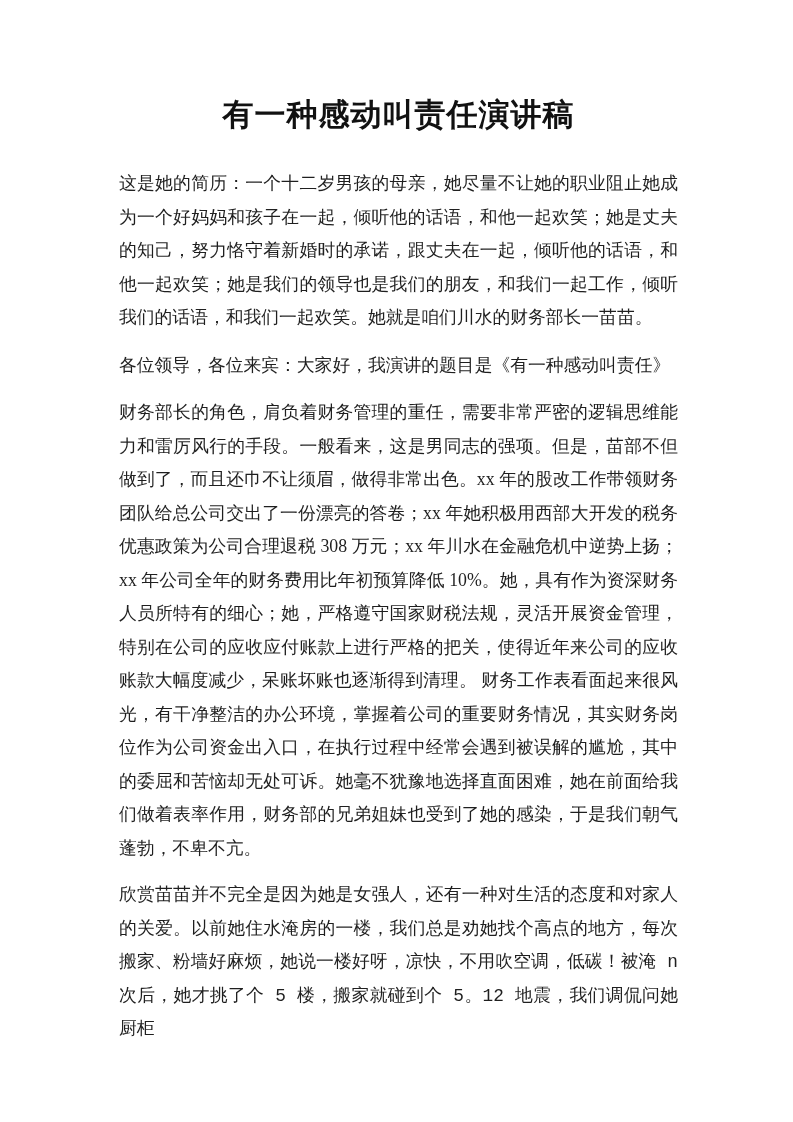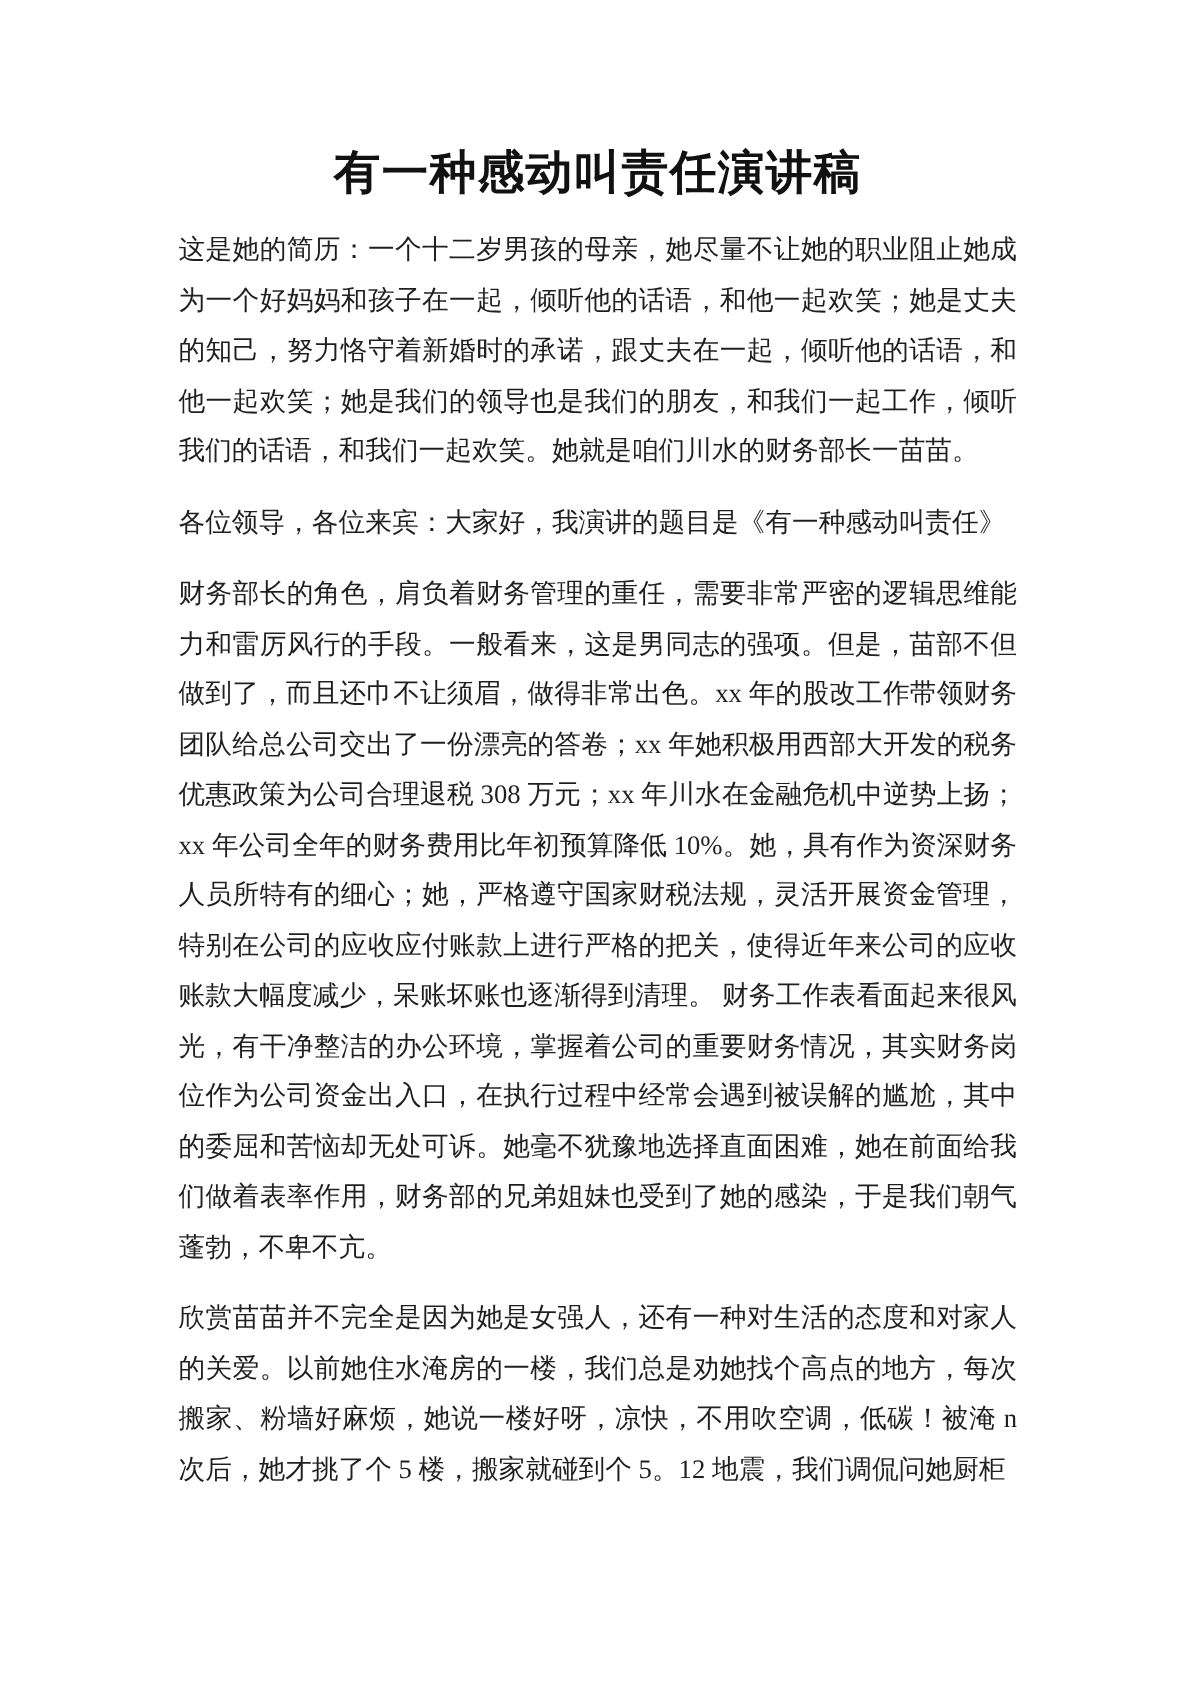--- a/index.html
+++ b/index.html
@@ -26,33 +26,33 @@
     top: 92px;
     width: 559px;
   }
   .doc-title {
     font-size: 31px;
     line-height: 46px;
     font-weight: bold;
     text-align: center;
     color: var(--title-color);
     letter-spacing: 1px;
-    margin-bottom: 12px;
+    margin-bottom: 29px;
     font-family: Liberation Sans, sans-serif;
   }
   .doc-paragraph {
     font-size: 17.8px;
     line-height: 33.5px;
     color: var(--text-color);
     text-align: justify;
     text-justify: inter-ideograph;
     margin-bottom: 14px;
     word-break: break-all;
   }
-  .doc-paragraph:last-child { margin-bottom: 0; }
+  .doc-paragraph:last-child { margin-bottom: 0; font-family: Liberation Mono, monospace; }
 </style>
 </head>
 <body>
 
 <div class="page">
   <div class="content">
     <h1 class="doc-title">有一种感动叫责任演讲稿</h1>
     <p class="doc-paragraph">这是她的简历：一个十二岁男孩的母亲，她尽量不让她的职业阻止她成为一个好妈妈和孩子在一起，倾听他的话语，和他一起欢笑；她是丈夫的知己，努力恪守着新婚时的承诺，跟丈夫在一起，倾听他的话语，和他一起欢笑；她是我们的领导也是我们的朋友，和我们一起工作，倾听我们的话语，和我们一起欢笑。她就是咱们川水的财务部长一苗苗。</p>
     <p class="doc-paragraph">各位领导，各位来宾：大家好，我演讲的题目是《有一种感动叫责任》</p>
     <p class="doc-paragraph">财务部长的角色，肩负着财务管理的重任，需要非常严密的逻辑思维能力和雷厉风行的手段。一般看来，这是男同志的强项。但是，苗部不但做到了，而且还巾不让须眉，做得非常出色。xx 年的股改工作带领财务团队给总公司交出了一份漂亮的答卷；xx 年她积极用西部大开发的税务优惠政策为公司合理退税 308 万元；xx 年川水在金融危机中逆势上扬；xx 年公司全年的财务费用比年初预算降低 10%。她，具有作为资深财务人员所特有的细心；她，严格遵守国家财税法规，灵活开展资金管理，特别在公司的应收应付账款上进行严格的把关，使得近年来公司的应收账款大幅度减少，呆账坏账也逐渐得到清理。 财务工作表看面起来很风光，有干净整洁的办公环境，掌握着公司的重要财务情况，其实财务岗位作为公司资金出入口，在执行过程中经常会遇到被误解的尴尬，其中的委屈和苦恼却无处可诉。她毫不犹豫地选择直面困难，她在前面给我们做着表率作用，财务部的兄弟姐妹也受到了她的感染，于是我们朝气蓬勃，不卑不亢。</p>

